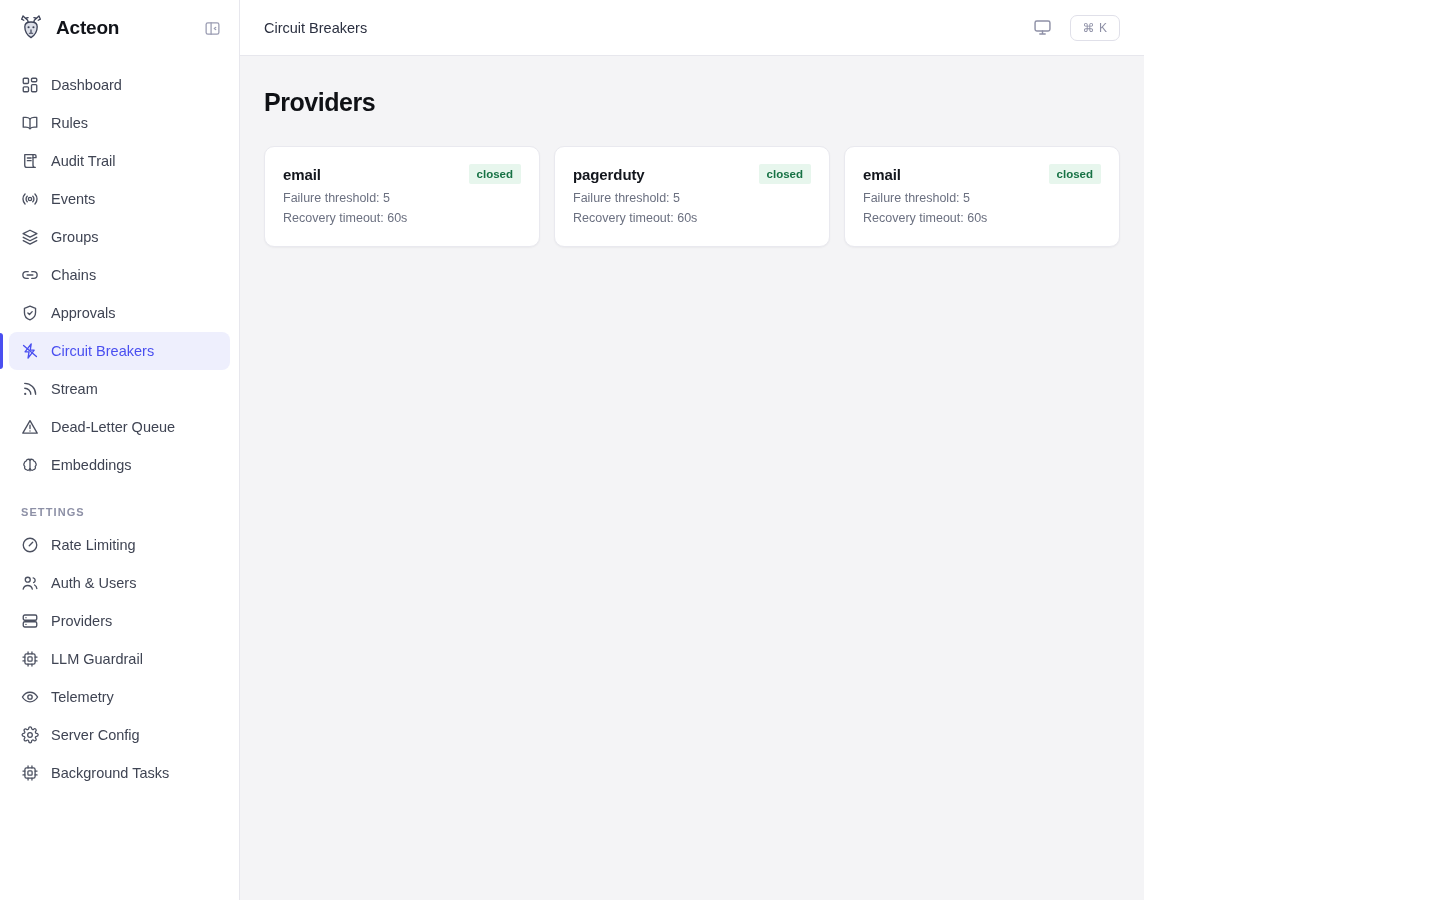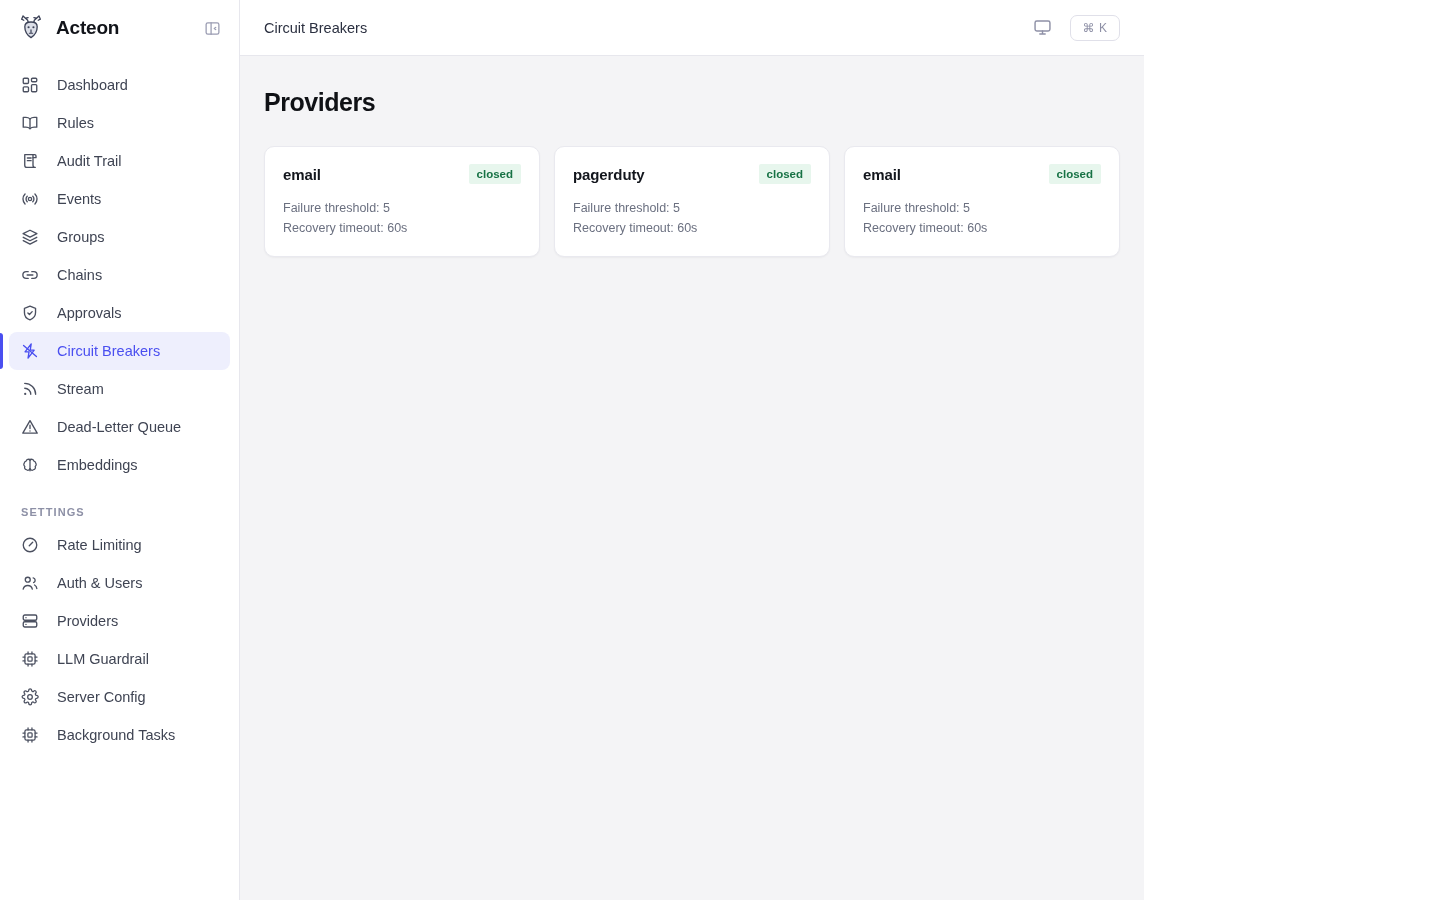--- a/index.html
+++ b/index.html
@@ -35,21 +35,21 @@
   }
   .collapse-btn {
     width: 26px; height: 26px; border-radius: 5px;
     display: flex; align-items: center; justify-content: center;
     color: #9a9cb2; cursor: pointer; flex: 0 0 26px;
   }
 
   .nav { padding-top: 10px; flex: 1 1 auto; overflow: hidden; }
   .nav-item {
     position: relative;
-    display: flex; align-items: center; gap: 18px;
+    display: flex; align-items: center; gap: 12px;
     height: 38px;
     margin: 0 9px;
     padding: 0 12px;
     border-radius: 8px;
     font-size: 14.5px;
     color: #3f4453;
     cursor: pointer;
     white-space: nowrap;
   }
   .nav-item .ico {
@@ -124,21 +124,21 @@
   }
   .card {
     background: #ffffff;
     border: 1px solid #e9e9ef;
     border-radius: 10px;
     padding: 17px 18px 18px 18px;
     box-shadow: 0 1px 2px rgba(16,18,30,0.045);
   }
   .card-head {
     display: flex; align-items: center; justify-content: space-between;
-    margin-bottom: 14px;
+    margin-bottom: 4px;
   }
   .card-title {
     font-size: 15px; font-weight: 700; color: #13161d;
     letter-spacing: -0.1px;
   }
   .badge {
     font-size: 11.5px; font-weight: 600;
     padding: 3px 8px; border-radius: 2px;
     background: #e7f6ed; color: #177245;
     line-height: 1.25;
@@ -339,20 +339,29 @@
         <span class="ico">
           <svg viewBox="0 0 24 24" fill="none" stroke="currentColor" stroke-width="1.7" stroke-linecap="round" stroke-linejoin="round">
             <rect x="5.2" y="5.2" width="13.6" height="13.6" rx="2.2"></rect>
             <rect x="9.2" y="9.2" width="5.6" height="5.6" rx="1.2"></rect>
             <path d="M9.4 2.6v2.6M14.6 2.6v2.6M9.4 18.8v2.6M14.6 18.8v2.6M2.6 9.4h2.6M2.6 14.6h2.6M18.8 9.4h2.6M18.8 14.6h2.6"></path>
           </svg>
         </span>
         <span>LLM Guardrail</span>
       </div>
 
+      <div class="nav-item">
+        <span class="ico">
+          <svg viewBox="0 0 24 24" fill="none" stroke="currentColor" stroke-width="1.8" stroke-linecap="round" stroke-linejoin="round">
+            <path d="M1.9 12S5.6 5.6 12 5.6 22.1 12 22.1 12 18.4 18.4 12 18.4 1.9 12 1.9 12z"></path>
+            <circle cx="12" cy="12" r="2.9"></circle>
+          </svg>
+        </span>
+        <span>Telemetry</span>
+      </div>
 
       <div class="nav-item">
         <span class="ico">
           <svg viewBox="0 0 24 24" fill="none" stroke="currentColor" stroke-width="1.7" stroke-linecap="round" stroke-linejoin="round">
             <circle cx="12" cy="12" r="3.1"></circle>
             <path d="M19.3 14.6a1.6 1.6 0 0 0 .3 1.8l.1.1a1.9 1.9 0 1 1-2.7 2.7l-.1-.1a1.6 1.6 0 0 0-1.8-.3 1.6 1.6 0 0 0-1 1.5v.2a1.9 1.9 0 0 1-3.8 0v-.1a1.6 1.6 0 0 0-1-1.5 1.6 1.6 0 0 0-1.8.3l-.1.1a1.9 1.9 0 1 1-2.7-2.7l.1-.1a1.6 1.6 0 0 0 .3-1.8 1.6 1.6 0 0 0-1.5-1h-.2a1.9 1.9 0 1 1 0-3.8h.1a1.6 1.6 0 0 0 1.5-1 1.6 1.6 0 0 0-.3-1.8l-.1-.1a1.9 1.9 0 1 1 2.7-2.7l.1.1a1.6 1.6 0 0 0 1.8.3h.1a1.6 1.6 0 0 0 1-1.5v-.2a1.9 1.9 0 1 1 3.8 0v.1a1.6 1.6 0 0 0 1 1.5 1.6 1.6 0 0 0 1.8-.3l.1-.1a1.9 1.9 0 1 1 2.7 2.7l-.1.1a1.6 1.6 0 0 0-.3 1.8v.1a1.6 1.6 0 0 0 1.5 1h.2a1.9 1.9 0 1 1 0 3.8h-.1a1.6 1.6 0 0 0-1.5 1z"></path>
           </svg>
         </span>
         <span>Server Config</span>
       </div>

